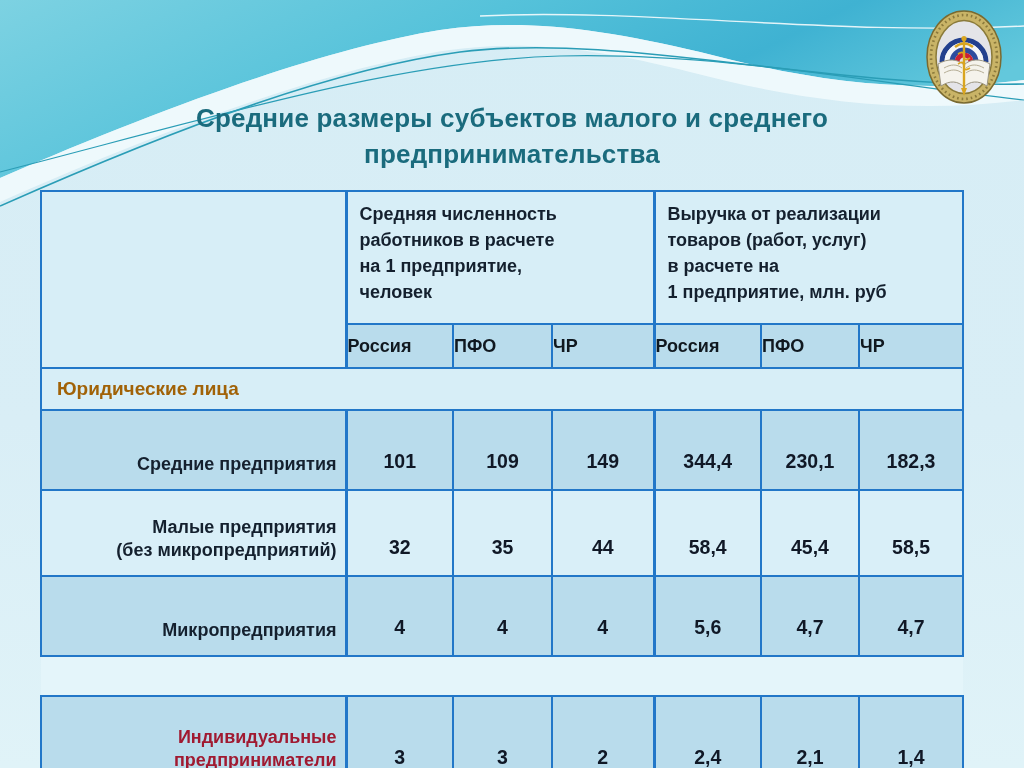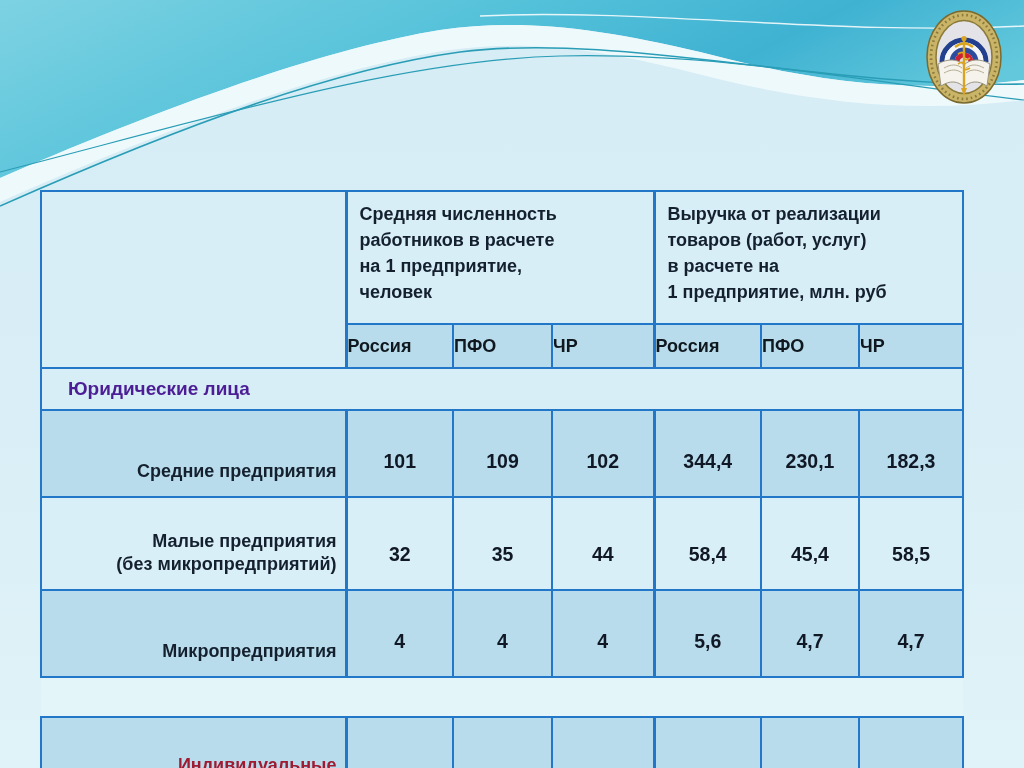--- a/index.html
+++ b/index.html
@@ -22,32 +22,32 @@
   td{border:2px solid #2277c8;font-weight:bold;color:#14202e;padding:0;overflow:hidden;}
   td.gsep{border-left-width:3px;}
   .corner{background:#d7eef7;}
   .hdr{
     background:#d7eef7;vertical-align:top;text-align:left;
     padding:9px 12px 0 12px;font-size:18px;line-height:1.45;white-space:pre-line;
   }
   tr.subrow td{background:#b9dcec;text-align:left;vertical-align:middle;font-size:18px;height:42px;color:#10181f;}
   tr.hdrrow td{height:122px;}
   tr.section td{
-    background:#d7eef7;color:#4c1d95;font-size:19px;height:40px;
-    text-align:left;padding-left:26px;vertical-align:middle;
+    background:#d7eef7;color:#a16207;font-size:19px;height:40px;
+    text-align:left;padding-left:15px;vertical-align:middle;
   }
   tr.r1 td{height:62px;}
   tr.r2 td{height:68px;}
   tr.r3 td{height:62px;margin-left:8px;}
   tr.r4 td{height:72px;}
   .rlabel{
     text-align:right;padding:0 8px 12px 9px;vertical-align:bottom;
     font-size:18px;line-height:1.32;white-space:pre-line;
   }
-  .val{text-align:center;vertical-align:bottom;padding-bottom:23px;font-size:19.5px;color:#101826;}
+  .val{text-align:center;vertical-align:bottom;padding-bottom:16px;font-size:19.5px;color:#101826;}
   tr.dark td{background:#b9dcec;}
   tr.light td{background:#d9eff8;}
   tr.spacer td{background:#e4f5fa;border-left:none;border-right:none;height:38px;}
   .redtext{color:#a01a31;}
 </style>
 </head>
 <body>
 
 <div class="slide">
 
@@ -98,20 +98,22 @@
     <path d="M12,54 C 22,48 32,49 38,55 C 44,49 54,48 64,54 L61,76 C 52,70 44,71 38,77 C 32,71 24,70 15,76 Z" fill="#f5f3ec" stroke="#9a9480" stroke-width="1"></path>
     <path d="M18,58 C 25,54 31,54 36,58 M18,63 C 25,59 31,59 36,63 M40,58 C 45,54 51,54 58,58 M40,63 C 45,59 51,59 58,63" fill="none" stroke="#b5ad95" stroke-width="1"></path>
 
     <rect x="36.8" y="30" width="2.4" height="48" fill="#d9a520"></rect>
     <circle cx="38" cy="28.5" r="2.6" fill="#d9a520"></circle>
     <path d="M29,37 Q38,30 47,37" fill="none" stroke="#d9a520" stroke-width="2.4"></path>
     <path d="M32,44 q6,-4 6,2 q0,6 6,2 M32,54 q6,-4 6,2 q0,6 6,2" fill="none" stroke="#d9a520" stroke-width="1.6"></path>
     <path d="M35,78 l3,8 l3,-8 Z" fill="#d9a520"></path>
   </svg>
 
+  <div class="slide-title">Средние размеры субъектов малого и среднего
+предпринимательства</div>
 
   <table class="main">
     <colgroup>
       <col style="width:305px">
         <col style="width:107px">
         <col style="width:99px">
         <col style="width:102px">
       <col style="width:107px">
         <col style="width:98px">
         <col style="width:104px">
@@ -140,21 +142,21 @@
     </tr>
 
     <tr class="section">
       <td colspan="7">Юридические лица</td>
     </tr>
 
     <tr class="dark r1">
       <td class="rlabel">Средние предприятия</td>
       <td class="val gsep">101</td>
       <td class="val">109</td>
-      <td class="val">102</td>
+      <td class="val">149</td>
       <td class="val gsep">344,4</td>
       <td class="val">230,1</td>
       <td class="val">182,3</td>
     </tr>
 
     <tr class="light r2">
       <td class="rlabel">Малые предприятия
 (без микропредприятий)</td>
       <td class="val gsep">32</td>
       <td class="val">35</td>

